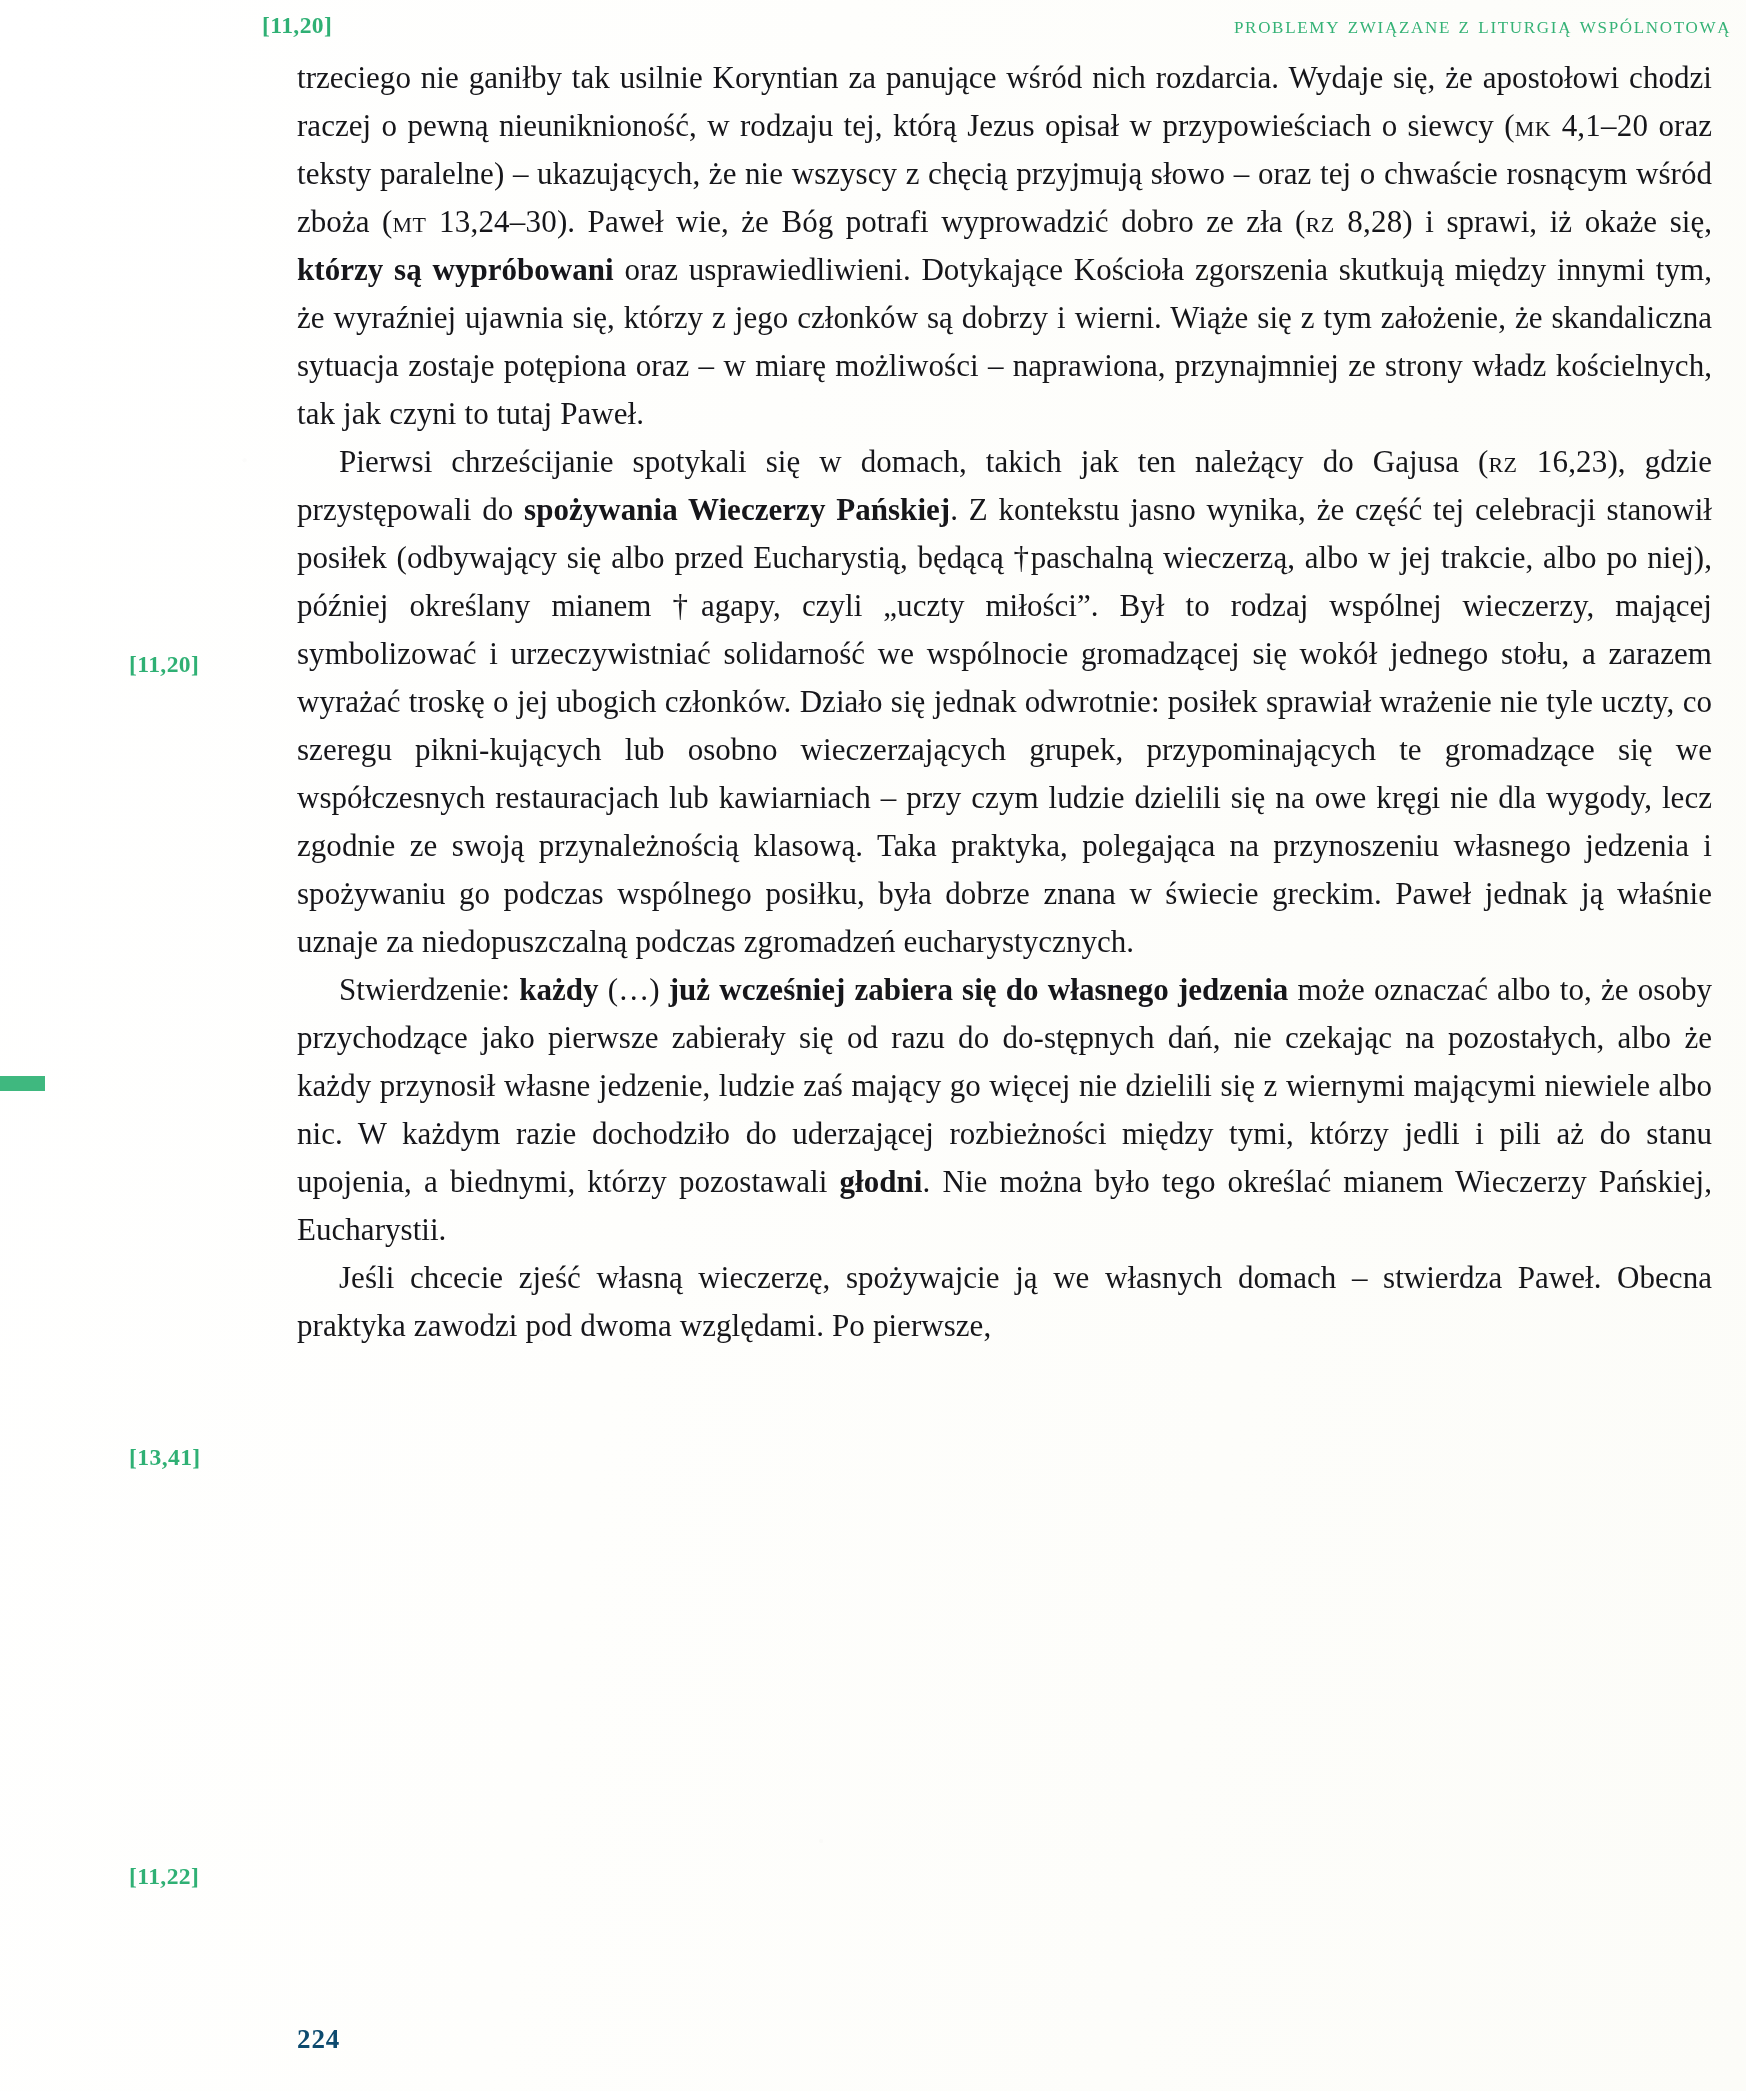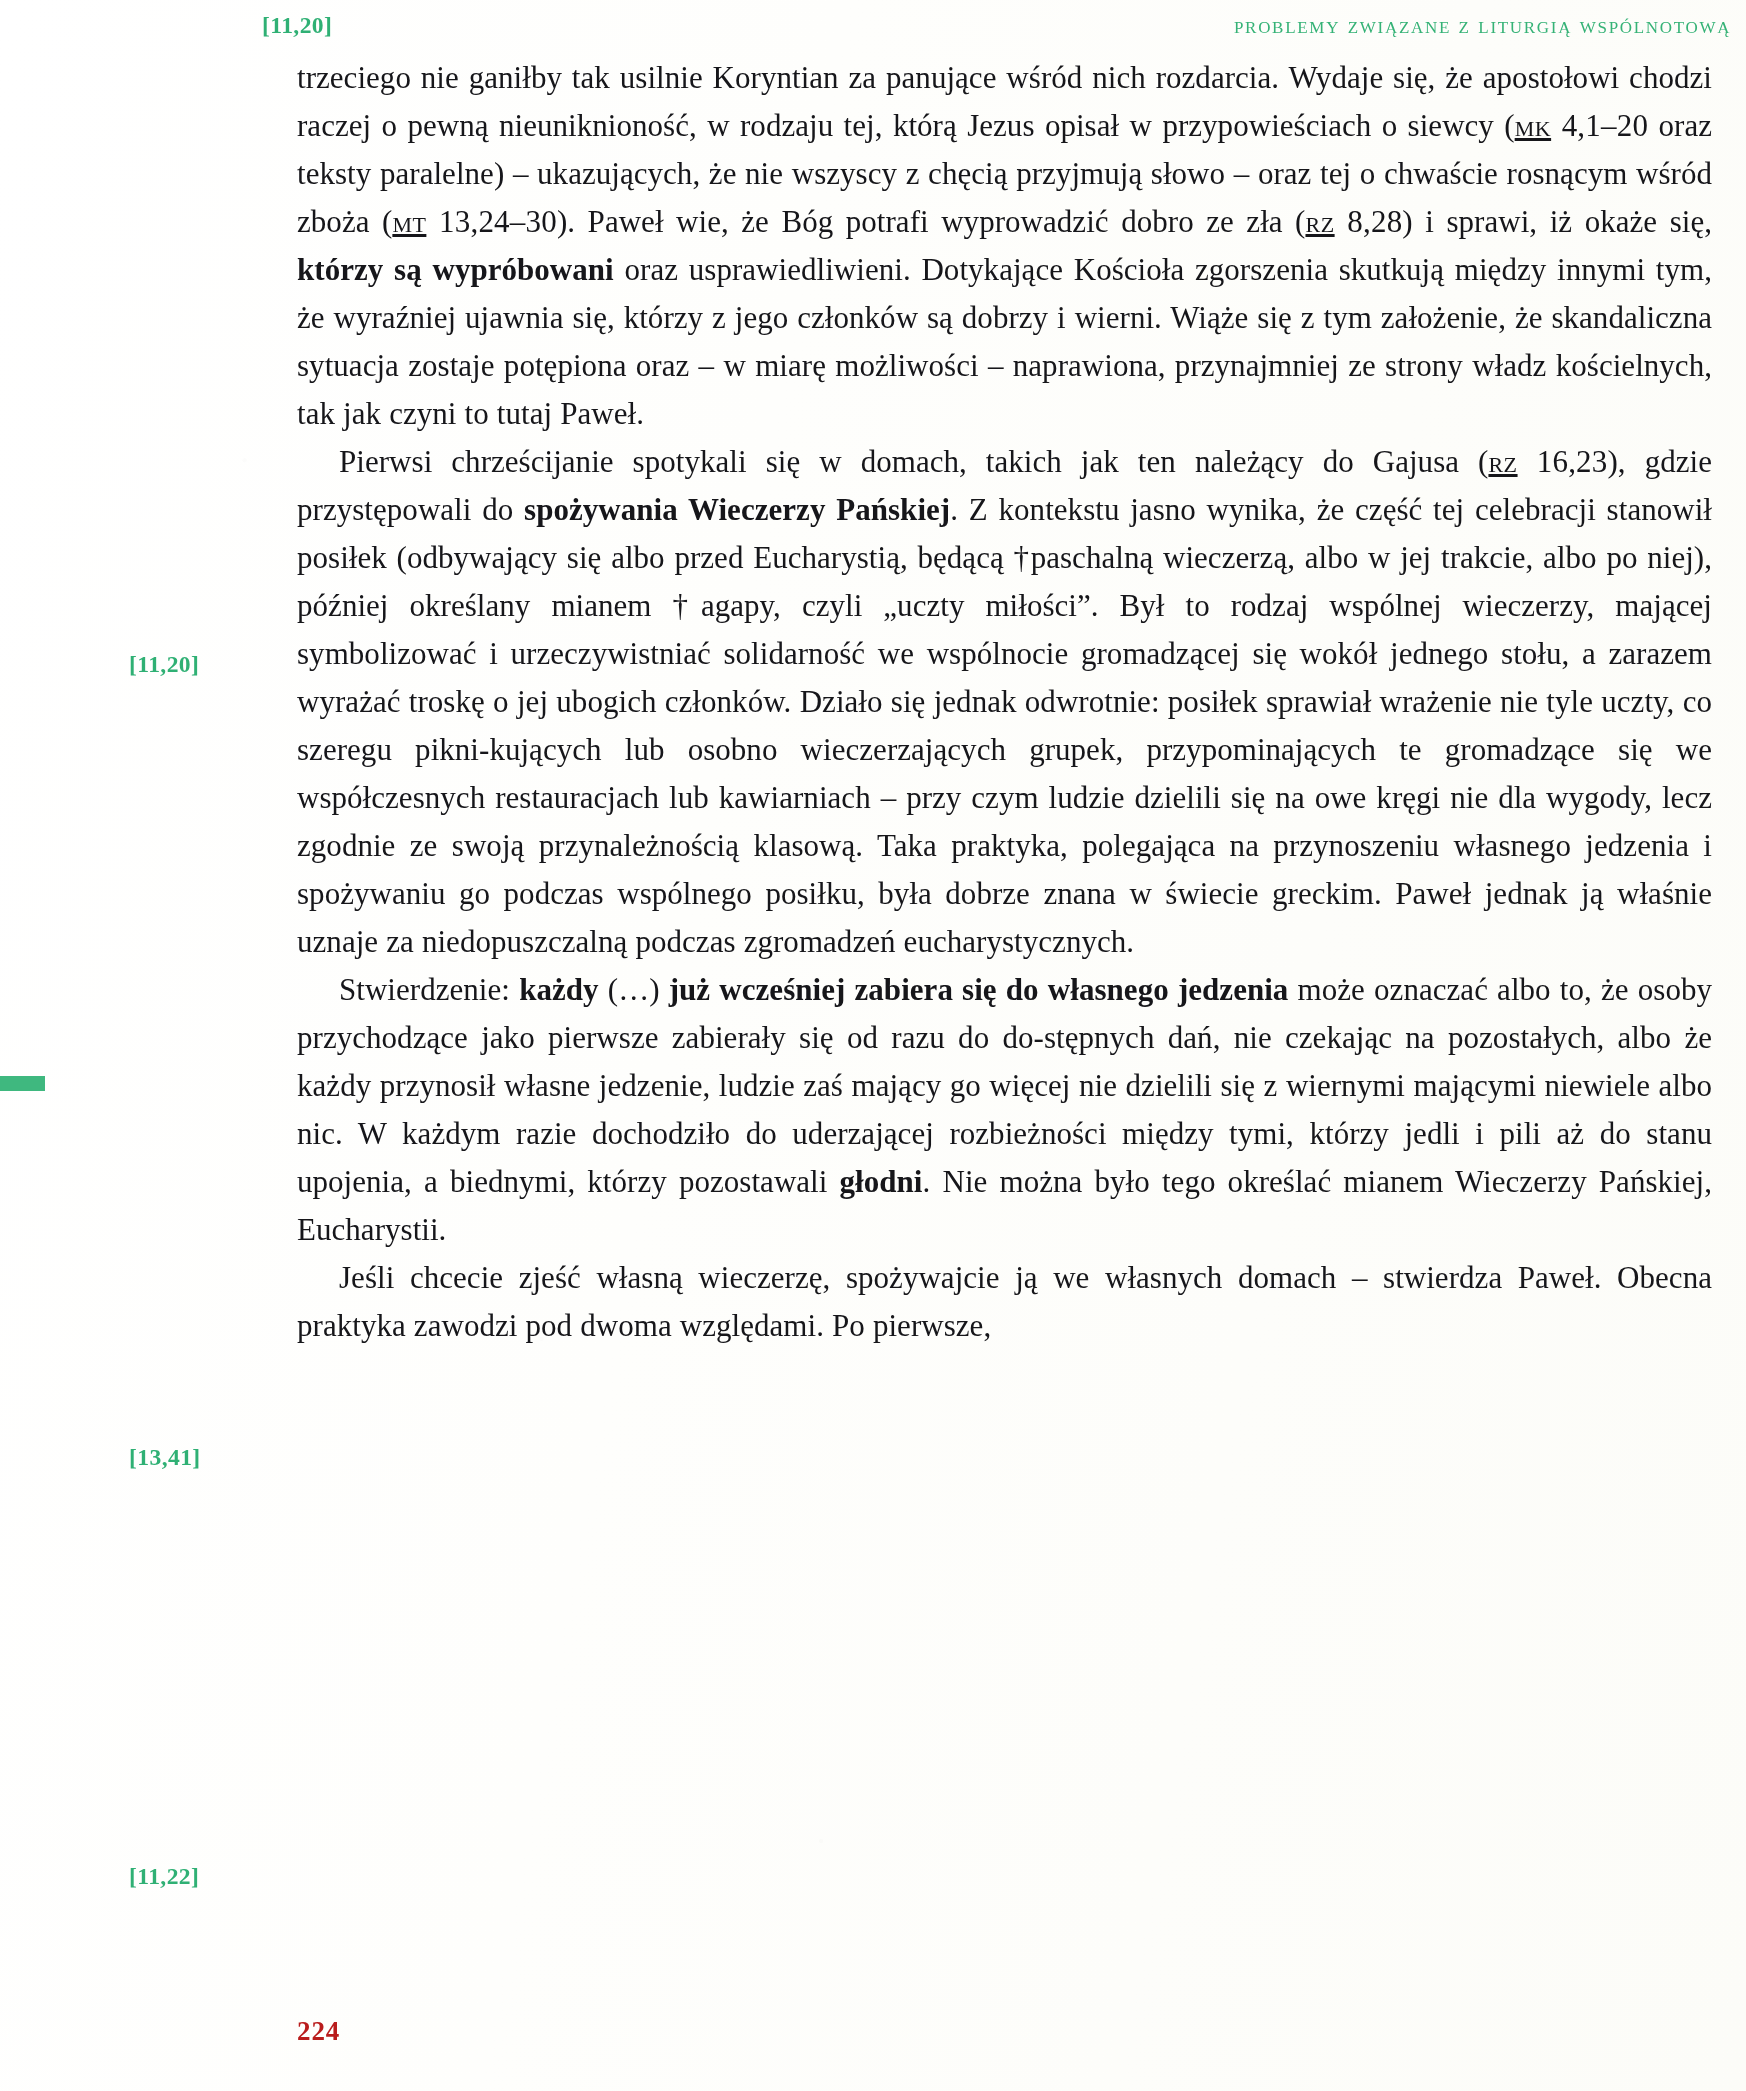--- a/index.html
+++ b/index.html
@@ -103,33 +103,32 @@
   p.indent {
     text-indent: 42px;
   }
   b, .b {
     font-weight: 700;
   }
   .sc {
     font-variant: small-caps;
     text-transform: lowercase;
     letter-spacing: 0.5px;
-    text-decoration: underline;
   }
   .num {
     letter-spacing: 0.2px;
     margin-top: 36px;
   }
 
   
   .folio {
     position: absolute;
     left: 297px;
-    bottom: 45px;
-    color: #b91c1c;
+    bottom: 37px;
+    color: #0c4a6e;
     font-weight: 700;
     font-size: 27px;
     letter-spacing: 0.9px;
   }
 </style>
 </head>
 <body>
 
 <div class="page">
   <div class="content-layer">

